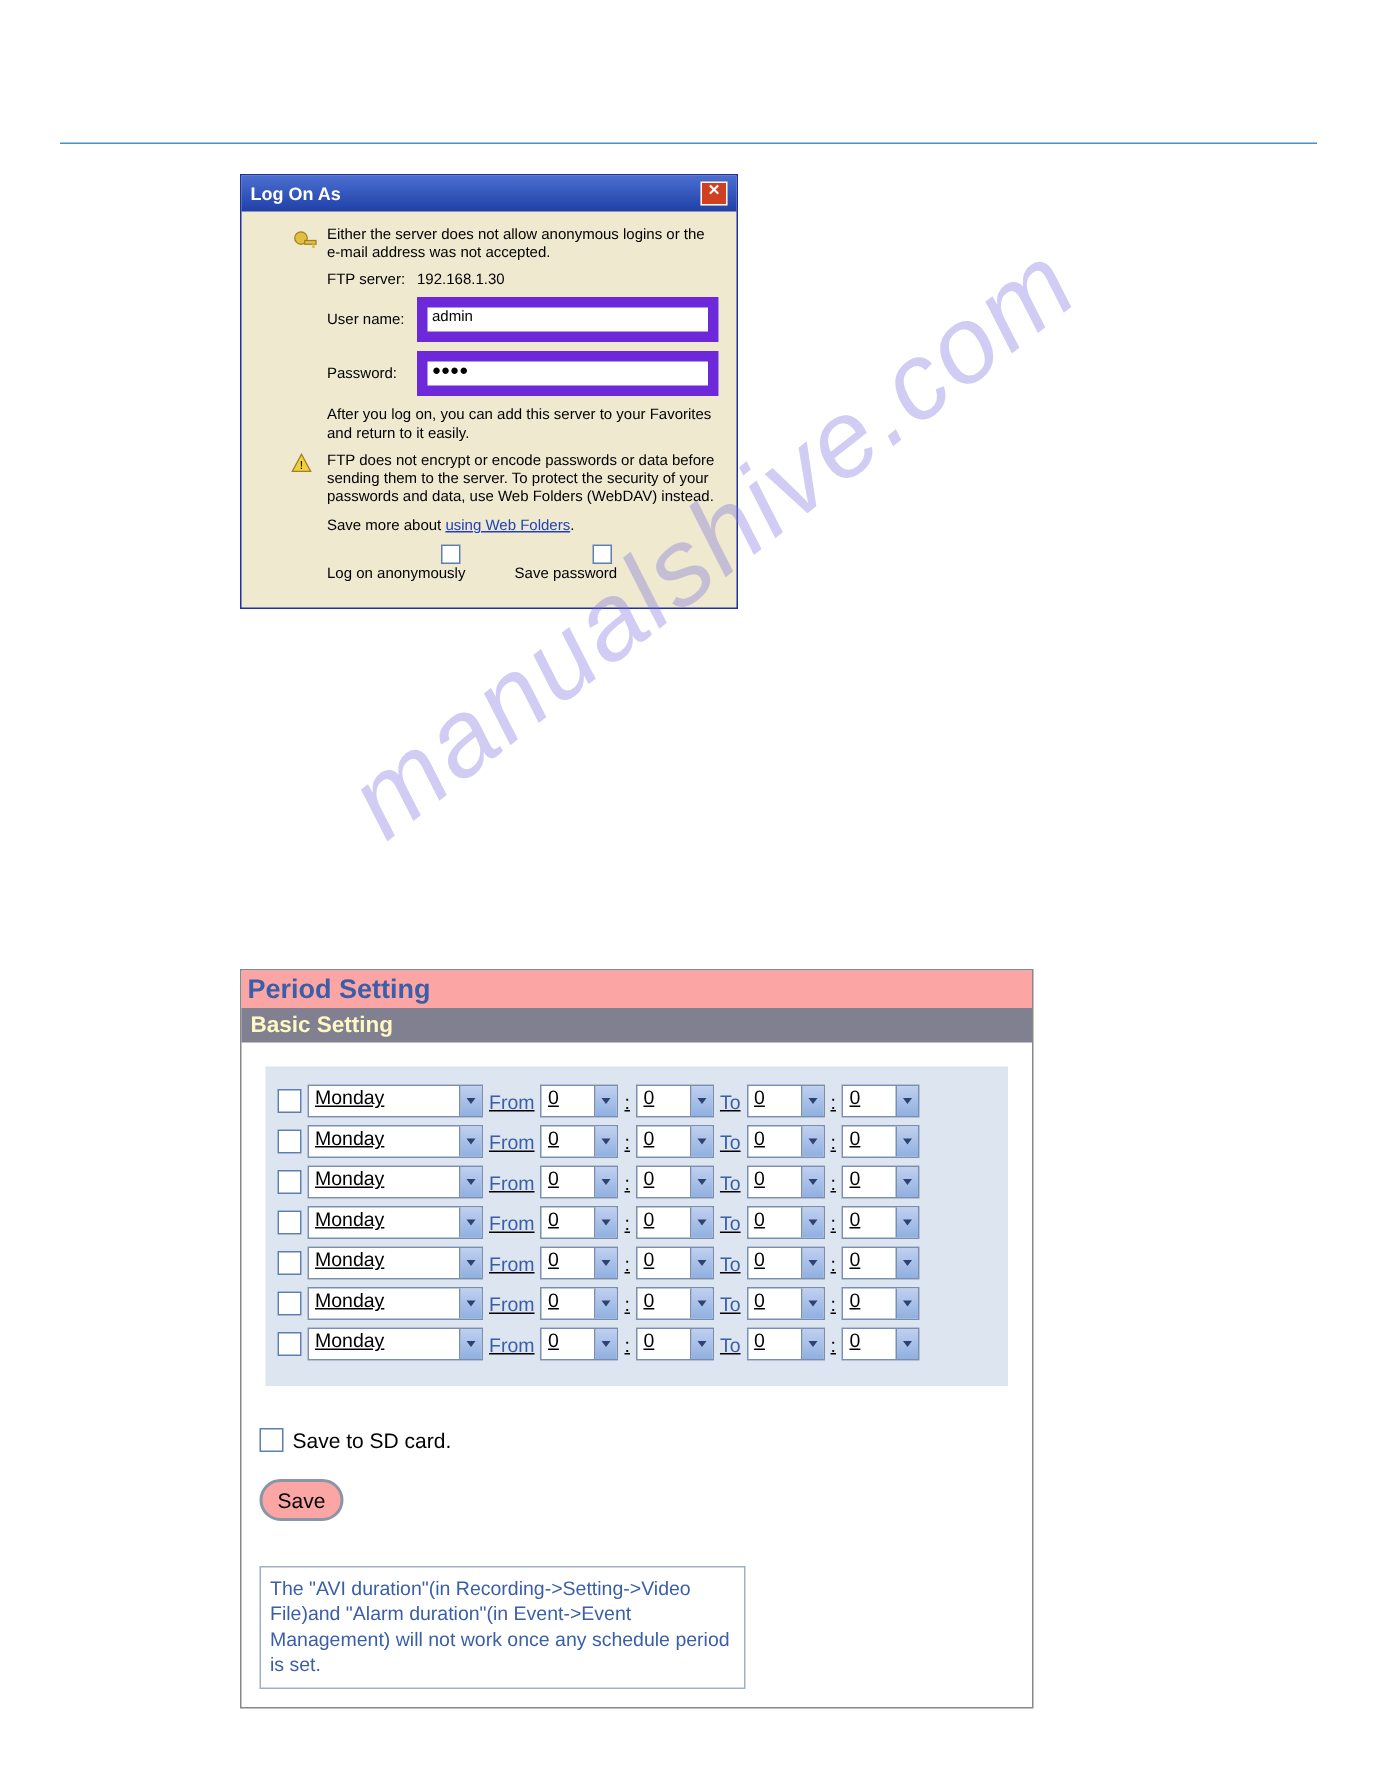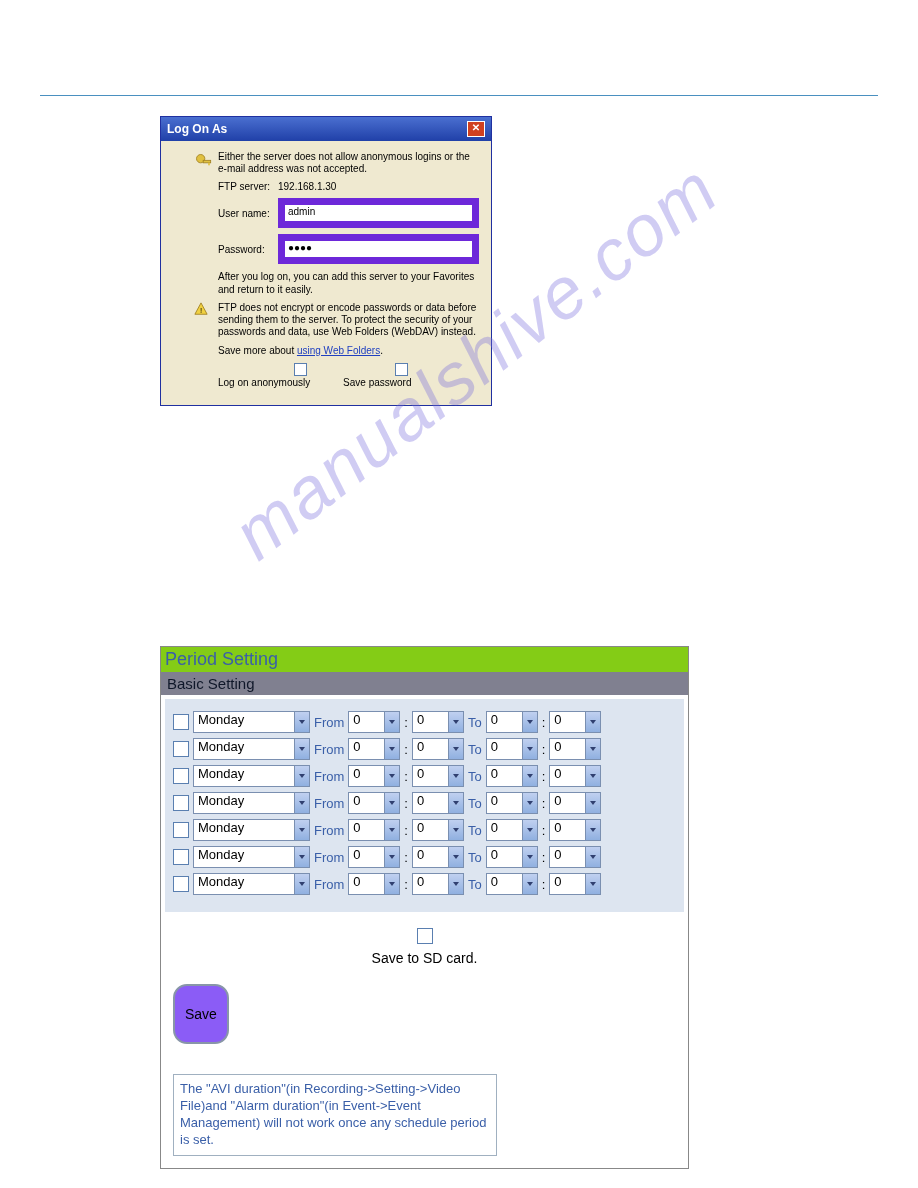--- a/index.html
+++ b/index.html
@@ -118,35 +118,36 @@
   width: 527px;
   margin-left: 120px;
   margin-top: 240px;
   border: 1px solid #888;
   position: relative;
   z-index: 2;
 }
 .panel-title {
   color: #3a5fa8;
   font-size: 18px;
-  font-weight: normal;
+  font-weight: bold;
   padding: 2px 4px;
-  background: #84cc16;
+  background: #fca5a5;
 }
 .panel-subtitle {
   background: #808090;
-  color: #0f172a;
+  color: #fef9c3;
   padding: 3px 6px;
-  font-weight: normal;
+  font-weight: bold;
   font-size: 15px;
 }
 .rows-block {
   background: #dde5f0;
   padding: 12px 8px;
-  margin: 4px;
+  margin: 16px;
+  text-decoration: underline;
 }
 .period-row {
   display: flex;
   align-items: center;
   gap: 4px;
   margin-bottom: 5px;
   font-size: 13px;
 }
 .chk {
   width: 14px;
@@ -191,26 +192,25 @@
 .colon { font-size: 13px; }
 .lower {
   padding: 12px 12px;
 }
 .sd-row {
   display: flex;
   align-items: center;
   gap: 6px;
   font-size: 14px;
   margin-bottom: 18px;
-  flex-direction: column;
 }
 .save-btn {
   border: 2px solid #8896a8;
-  background: #8b5cf6;
-  padding: 20px 10px;
+  background: #fca5a5;
+  padding: 4px 10px;
   font-size: 14px;
   cursor: pointer;
   border-radius: 14px;
 }
 .note-box {
   border: 1px solid #a0b0c0;
   color: #3a5fa8;
   font-size: 13px;
   padding: 6px;
   margin-top: 30px;

